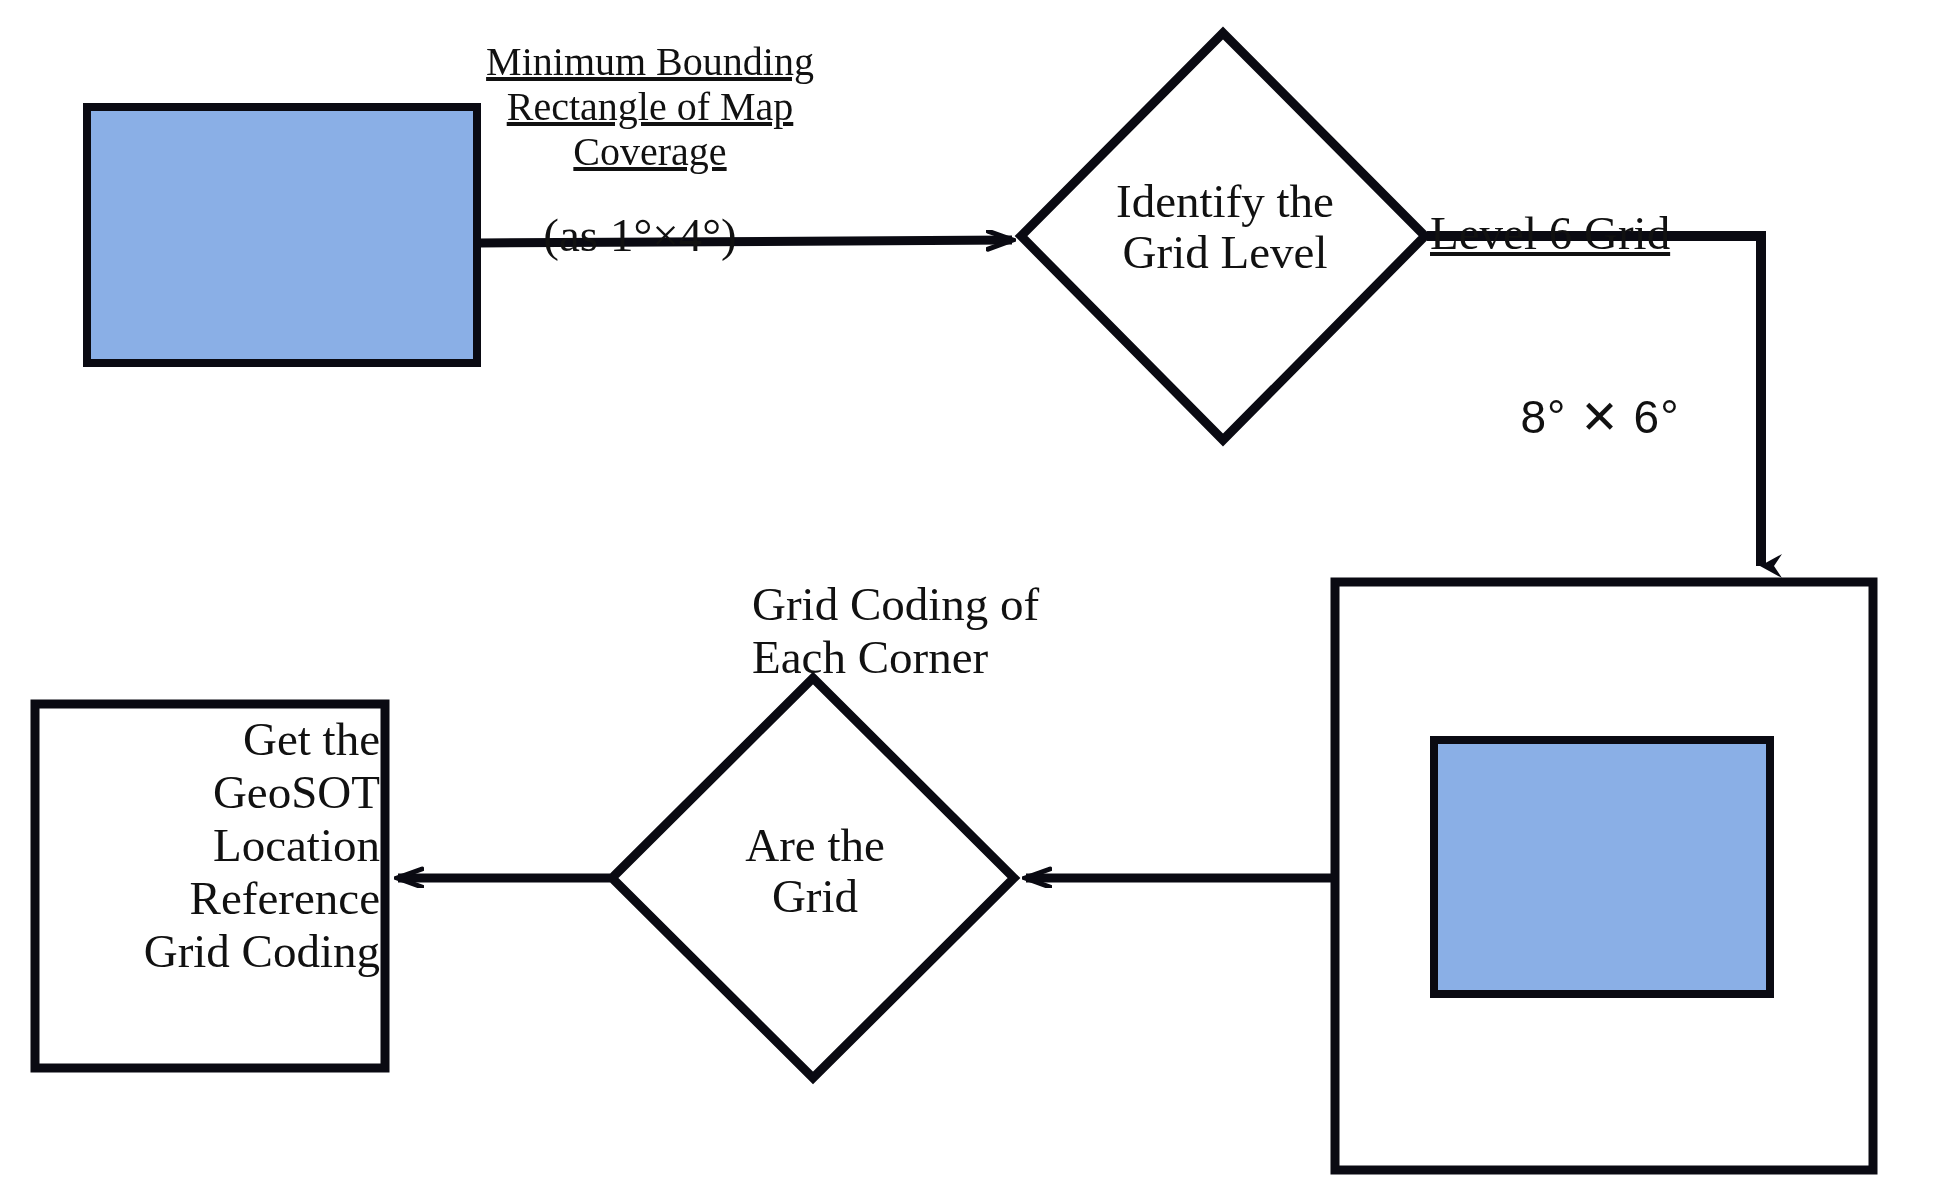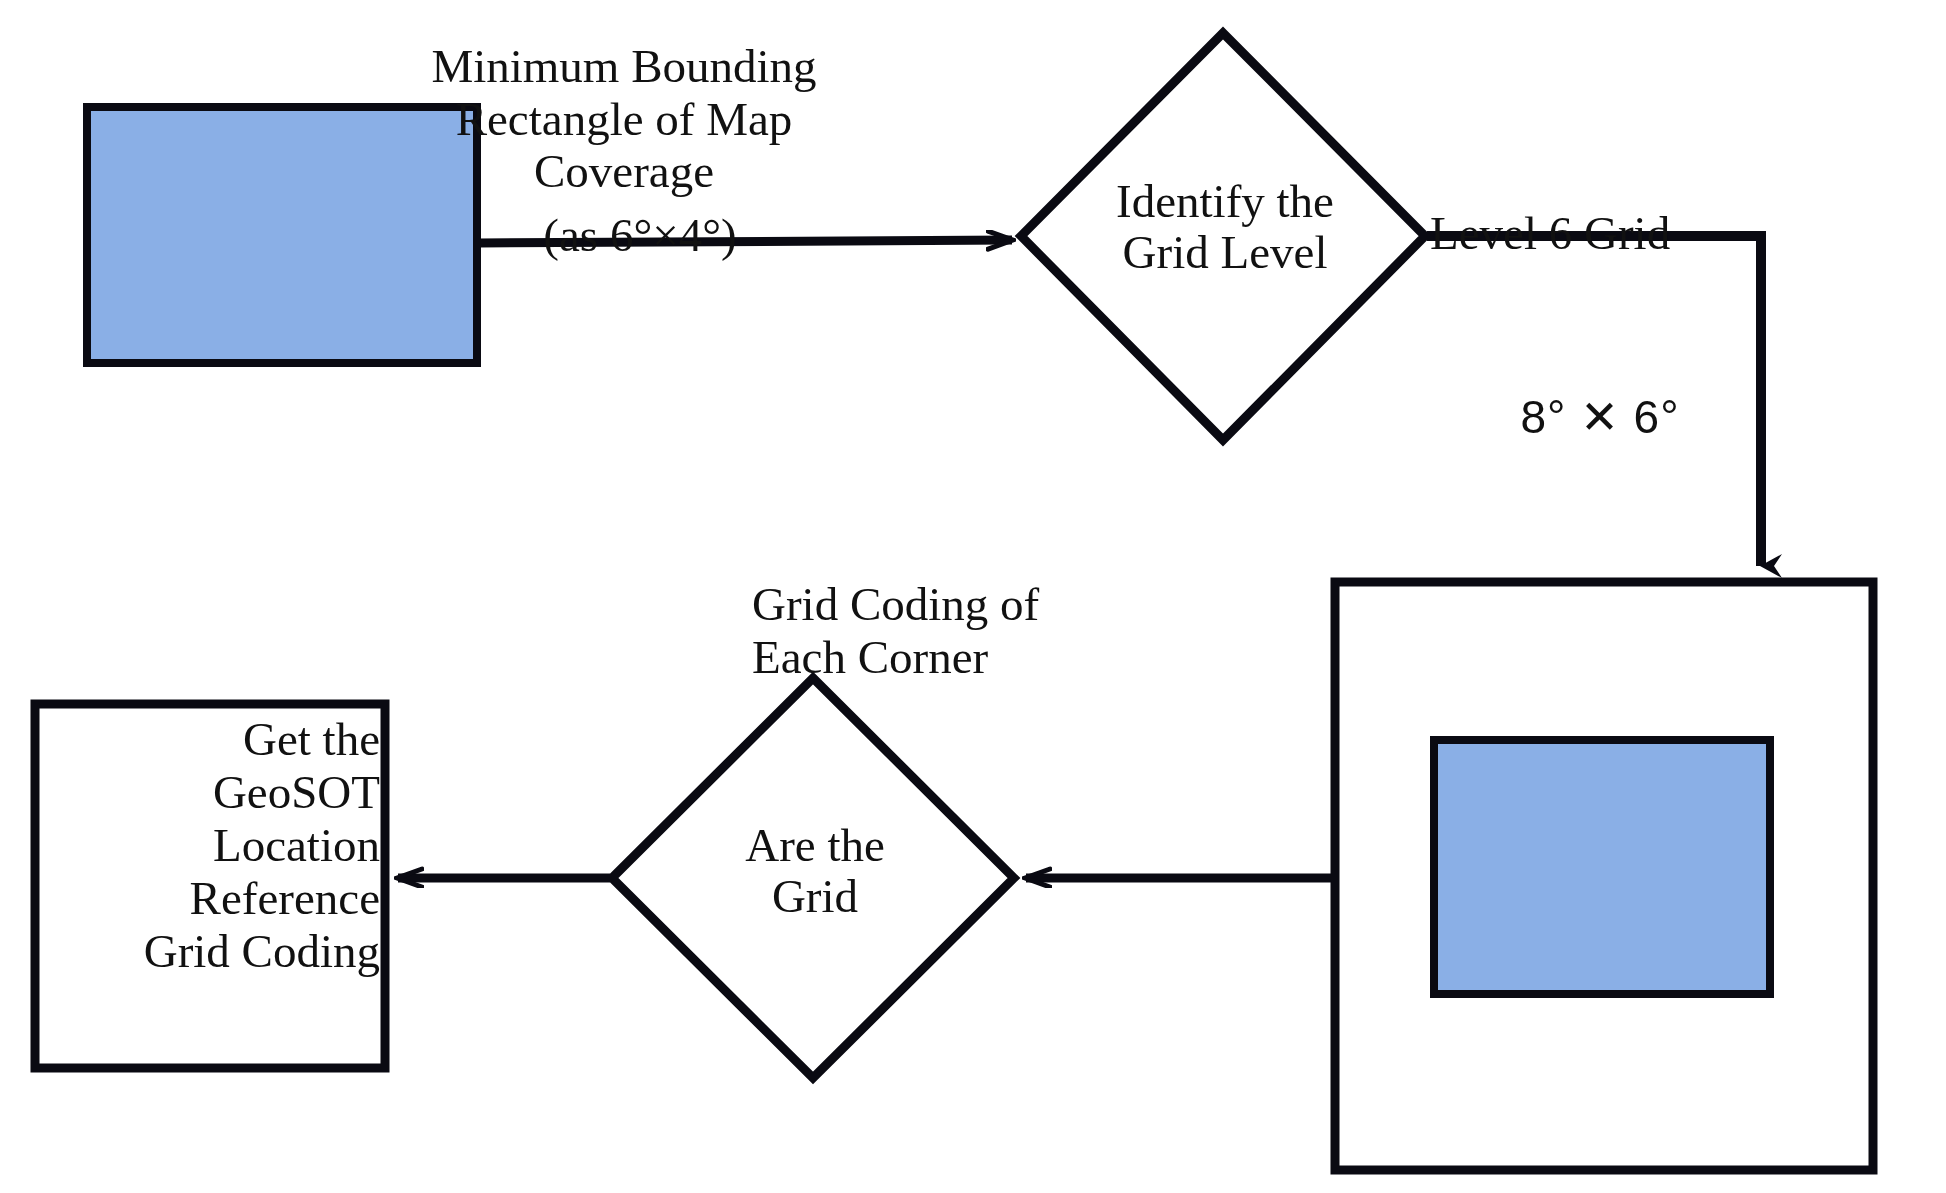--- a/index.html
+++ b/index.html
@@ -48,38 +48,40 @@
   #result-box-label {
     left: 40px;
     top: 713px;
     width: 340px;
     font-size: 47px;
     line-height: 1.13;
     text-align: right;
   }
   
   #edge-mbr-label {
-    left: 384px;
+    left: 410px;
     top: 40px;
     width: 480px;
-    font-size: 47px;
+    font-size: 40px;
     line-height: 1.12;
+    text-decoration: underline;
   }
   #edge-mbr-sublabel {
     left: 400px;
     top: 210px;
     width: 480px;
     font-size: 47px;
   }
   #edge-level6-label {
     left: 1430px;
     top: 208px;
     width: 330px;
     font-size: 47px;
     text-align: left;
+    text-decoration: underline;
   }
   #edge-degree-label {
     left: 1450px;
     top: 393px;
     width: 300px;
     font-size: 46px;
     font-family: "Liberation Sans", "DejaVu Sans", sans-serif;
     letter-spacing: 1px;
   }
   #edge-corner-label {
@@ -128,21 +130,21 @@
 
     <line x1="610" y1="878" x2="398" y2="878" stroke="#0a0a12" stroke-width="9" marker-end="url(#openArrowL)"></line>
 
     <rect x="35" y="704" width="350" height="364" fill="#ffffff" stroke="#0a0a12" stroke-width="9"></rect>
   </svg>
 
   <div class="lbl" id="edge-mbr-label">Minimum Bounding
 Rectangle of Map
 Coverage</div>
 
-  <div class="lbl" id="edge-mbr-sublabel">(as 6°×4°)</div>
+  <div class="lbl" id="edge-mbr-sublabel">(as 1°×4°)</div>
 
   <div class="lbl" id="decision-grid-level-label">Identify the
 Grid Level</div>
 
   <div class="lbl" id="edge-level6-label">Level 6 Grid</div>
 
   <div class="lbl" id="edge-degree-label">8° ✕ 6°</div>
 
   <div class="lbl" id="edge-corner-label">Grid Coding of
 Each Corner</div>

